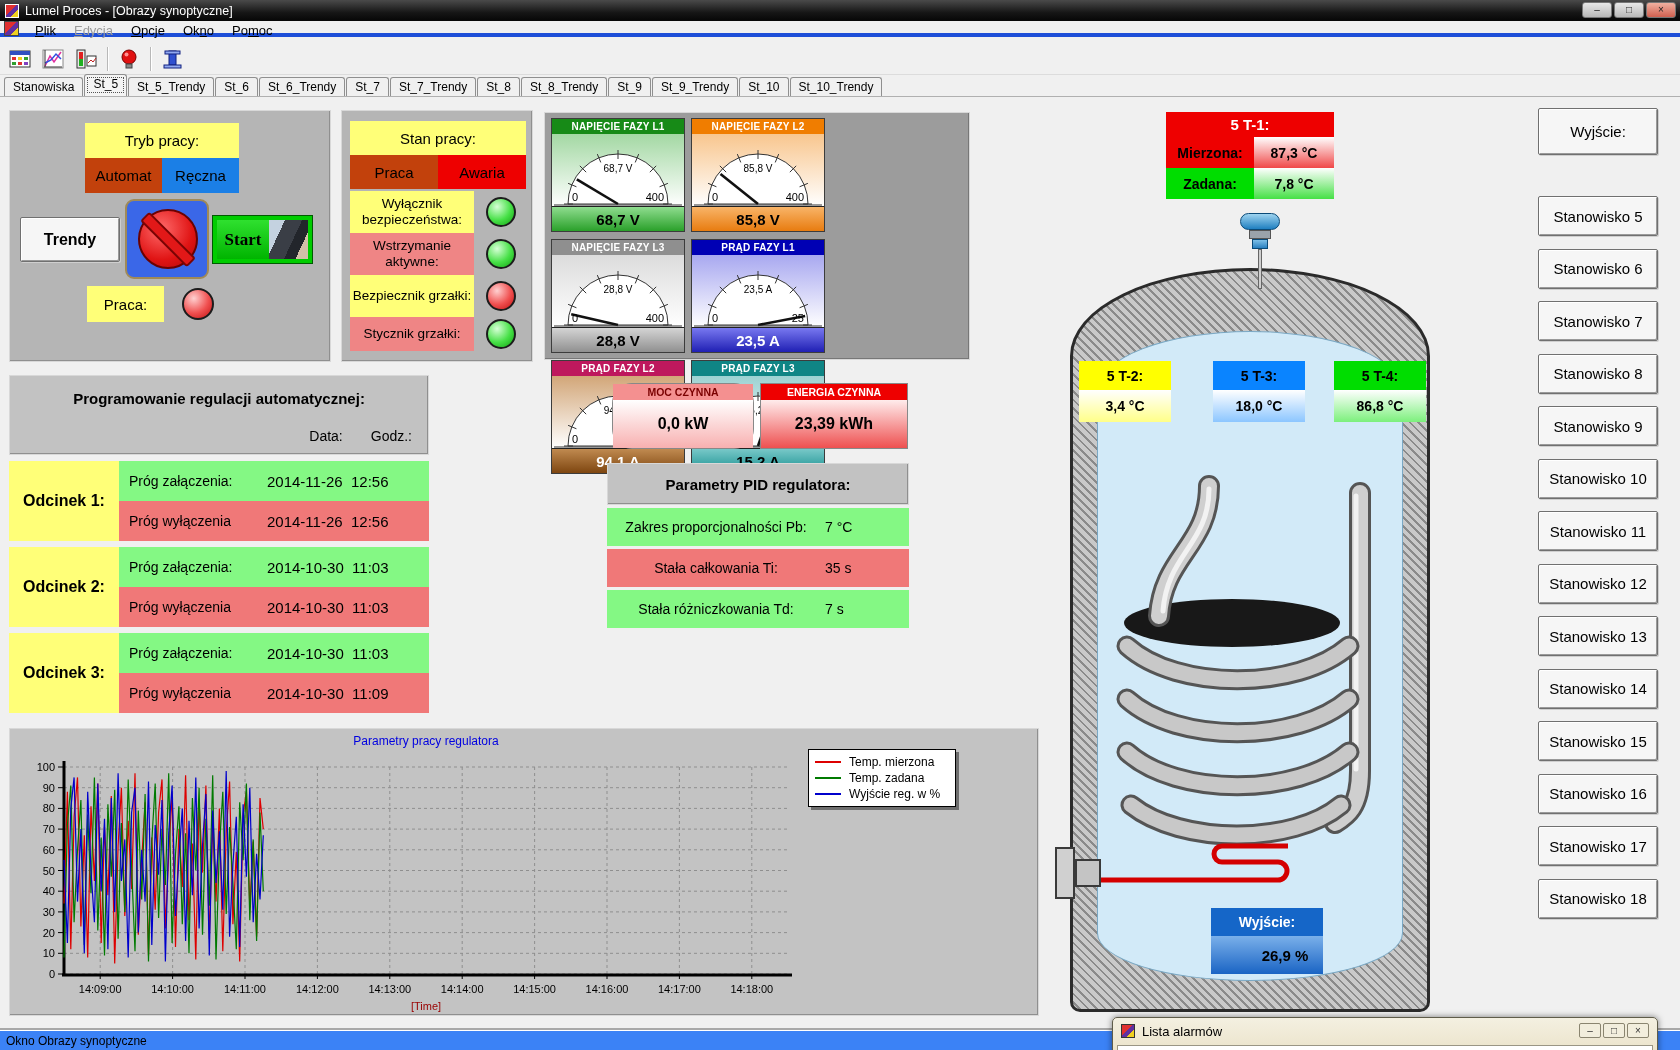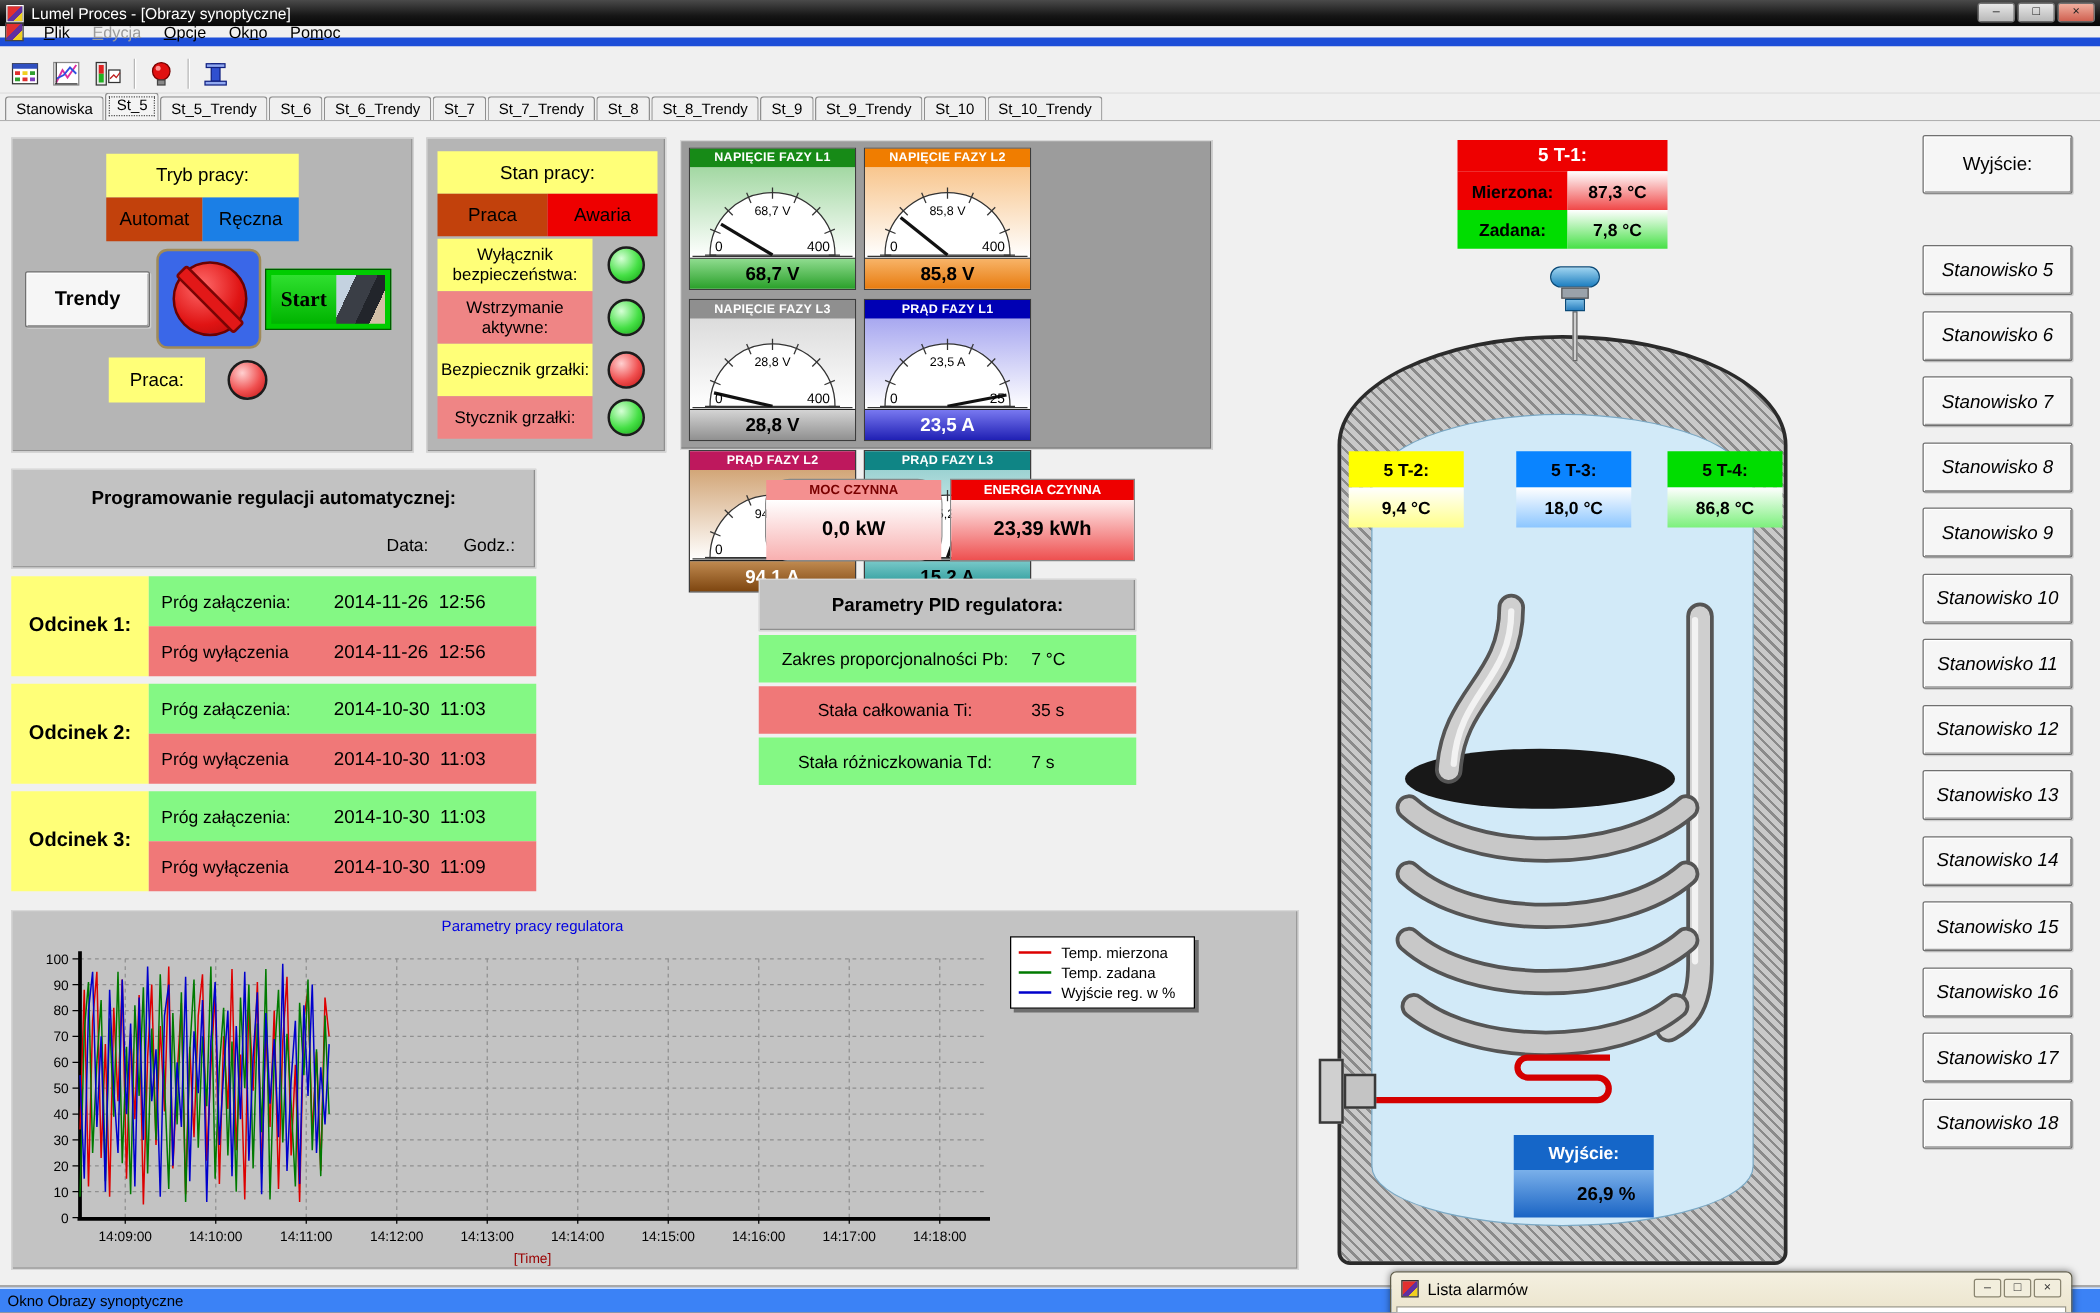--- a/index.html
+++ b/index.html
@@ -11,21 +11,21 @@
     background:linear-gradient(#4a4a4a,#161616 60%,#060606);display:flex;align-items:center;color:#fff;}
   .app-icon{width:14px;height:14px;margin:0 6px 0 5px;border:1px solid #fff;
     background:linear-gradient(135deg,#e03030 0 45%,#6030a0 45% 70%,#f0d020 70%);}
   .title-text{font-size:12.5px;}
   .win-controls{position:absolute;right:4px;top:2px;display:flex;gap:2px;}
   .win-btn{width:30px;height:16px;border:1px solid #777;border-radius:3px;
     background:linear-gradient(#e8e8e8,#b8b8b8);font-size:10px;line-height:14px;text-align:center;color:#222;}
   .win-btn.close{background:linear-gradient(#f0b0a0,#d06050);}
 
   .menubar{position:absolute;left:0;top:21px;width:1680px;height:16px;background:#f0f0f0;
-    display:flex;align-items:center;border-bottom:7px solid #1d4ed8;}
+    display:flex;align-items:flex-start;border-bottom:4px solid #1d4ed8;}
   .menu-appicon{width:15px;height:15px;margin:0 7px 0 4px;border:1px solid #444;
     background:linear-gradient(135deg,#e03030 0 45%,#6030a0 45% 70%,#f0d020 70%);}
   .menu-item{font-size:13px;padding:2px 9px;color:#000;}
   .menu-item.disabled{color:#9a9a9a;}
 
   .toolbar{position:absolute;left:0;top:43px;width:1680px;height:32px;background:#f0f0f0;
     display:flex;align-items:center;border-bottom:1px solid #dcdcdc;padding-left:6px;}
   .tool-btn{width:28px;height:26px;display:flex;align-items:center;justify-content:center;margin-right:5px;}
   .tool-sep{width:2px;height:24px;margin:0 6px 0 2px;border-left:1px solid #b8b8b8;border-right:1px solid #fff;}
 
@@ -142,21 +142,21 @@
   .ttemp .th{height:29px;display:flex;align-items:center;justify-content:center;font-size:14px;}
   .ttemp .tv{height:32px;display:flex;align-items:center;justify-content:center;font-size:14px;}
   .outblock{position:absolute;left:138px;top:637px;width:112px;font-weight:bold;z-index:4;}
   .outblock .oh{height:28px;background:#1566c8;color:#fff;display:flex;align-items:center;justify-content:center;font-size:14px;}
   .outblock .ov{height:38px;background:linear-gradient(#7ab0ea,#1a64c4);color:#000;display:flex;align-items:center;justify-content:center;font-size:15px;padding-left:36px;}
   .stub{position:absolute;left:-18px;top:576px;width:20px;height:52px;background:#d0d0d0;border:2px solid #3a3a3a;z-index:3;}
   .stub2{position:absolute;left:2px;top:588px;width:26px;height:28px;background:#c4c4c4;border:2px solid #3a3a3a;z-index:3;}
 
   
   .exitbtn{position:absolute;left:1538px;top:11px;width:120px;height:47px;font-size:15px;}
-  .station{position:absolute;left:1538px;width:120px;height:40px;font-size:15px;font-style:italic;}
+  .station{position:absolute;left:1538px;width:120px;height:40px;font-size:15px;}
 
   
   .alarmwin{position:absolute;left:1112px;top:1017px;width:546px;height:40px;z-index:20;
     background:linear-gradient(#f4f0e1,#eae2c8);border:1px solid #5f5c49;border-radius:5px 5px 0 0;
     box-shadow:0 0 6px rgba(0,0,0,.5);}
   .alarm-title{display:flex;align-items:center;height:26px;padding-left:8px;font-size:13px;color:#000;}
   .alarm-icon{width:14px;height:14px;margin-right:7px;border:1px solid #333;
     background:linear-gradient(135deg,#e03030 0 45%,#6030a0 45% 70%,#f0d020 70%);}
   .alarm-btns{position:absolute;right:8px;top:5px;display:flex;gap:2px;}
   .alarm-btn{width:22px;height:15px;background:#f2eedd;border:1px solid #8a8570;border-radius:2px;
@@ -645,21 +645,21 @@
         </g>
       </svg>
       <svg width="360" height="744" style="position:absolute;left:-3px;top:-3px;" viewBox="0 0 360 744">
         <path d="M 6 612 H 208 A 9 9 0 0 0 208 594 H 152 A 8 8 0 0 1 152 578 H 218" fill="none" stroke="#d40000" stroke-width="5"></path>
       </svg>
       <div class="stub"></div>
       <div class="stub2"></div>
       <div id="tank-temps">
           <div class="ttemp" style="left: 6px; top: 90px;">
             <div class="th" style="background: rgb(255, 255, 0);">5 T-2:</div>
-            <div class="tv" style="background: linear-gradient(rgb(255, 255, 255), rgb(255, 255, 136));">9,4 °C</div>
+            <div class="tv" style="background: linear-gradient(rgb(255, 255, 255), rgb(255, 255, 136));">3,4 °C</div>
           </div>
           <div class="ttemp" style="left: 140px; top: 90px;">
             <div class="th" style="background: rgb(10, 132, 255);">5 T-3:</div>
             <div class="tv" style="background: linear-gradient(rgb(255, 255, 255), rgb(140, 198, 255));">18,0 °C</div>
           </div>
           <div class="ttemp" style="left: 261px; top: 90px;">
             <div class="th" style="background: rgb(0, 221, 0);">5 T-4:</div>
             <div class="tv" style="background: linear-gradient(rgb(255, 255, 255), rgb(124, 240, 124));">86,8 °C</div>
           </div>
         </div>

